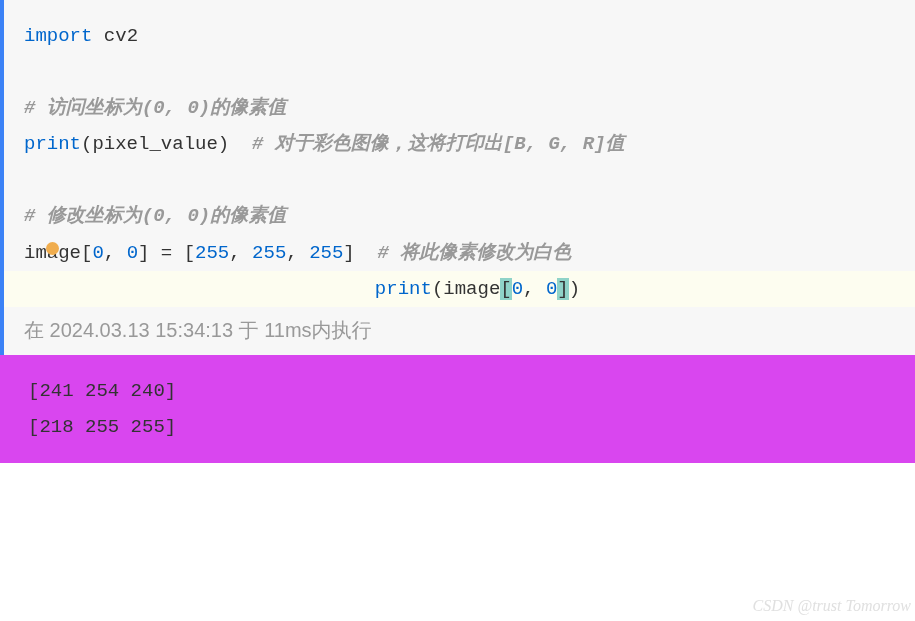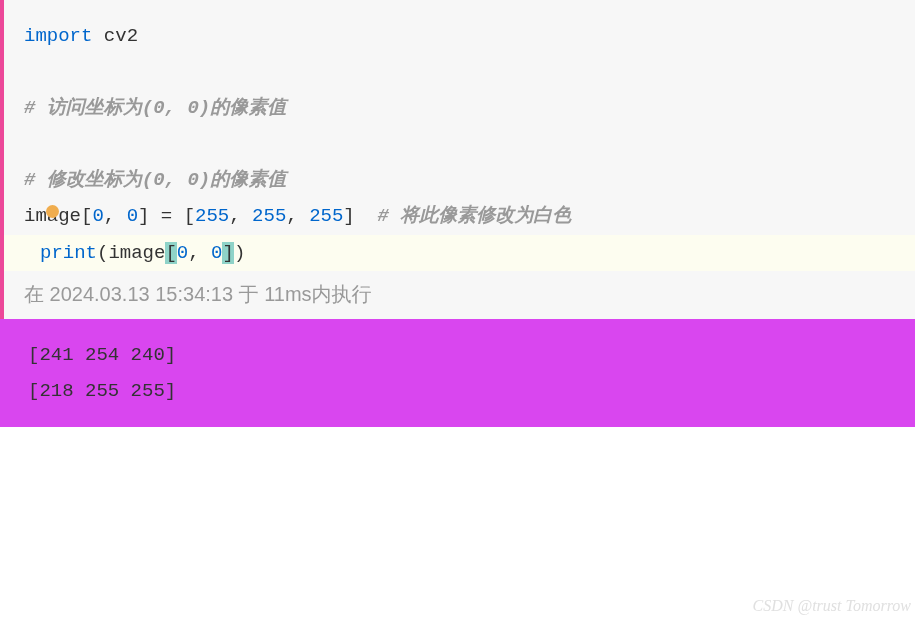--- a/index.html
+++ b/index.html
@@ -4,39 +4,40 @@
 <style>
 body {
   margin: 0;
   padding: 0;
   background: #fff;
   font-family: "Courier New", Consolas, monospace;
   width: 915px;
 }
 .code-block {
   background: #f7f7f7;
-  border-left: 4px solid #ec4899;
+  border-left: 4px solid #3b82f6;
   padding: 18px 0 6px 20px;
   font-size: 19px;
   line-height: 1.9;
   position: relative;
 }
 .code-line {
   white-space: pre;
   color: #333;
 }
 .kw { color: #0066cc; }
 .str2 { color: #a31515; }
 .num { color: #0066cc; }
 .comment { color: #999; font-style: italic; font-weight: bold; }
 .highlight-line {
   background: #fdfdf0;
   display: block;
   margin-left: -20px;
   padding-left: 36px;
+  text-align: center;
 }
 .breakpoint {
   position: relative;
 }
 .breakpoint::before {
   content: "";
   position: absolute;
   left: 22px;
   top: 7px;
   width: 13px;
@@ -77,20 +78,21 @@
 </style>
 </head>
 <body>
 
 <div class="wrap">
 
 <div class="code-block">
   <div class="code-line"><span class="kw">import</span><span> cv2</span></div>
   <div class="code-line">&nbsp;</div>
   <div class="code-line"><span class="comment"># 访问坐标为(0, 0)的像素值</span></div>
+  <div class="code-line"><span class="kw">print</span><span>(pixel_value)  </span><span class="comment"># 对于彩色图像，这将打印出[B, G, R]值</span></div>
   <div class="code-line">&nbsp;</div>
   <div class="code-line"><span class="comment"># 修改坐标为(0, 0)的像素值</span></div>
   <div class="code-line breakpoint"><span>image[</span><span class="num">0</span><span>, </span><span class="num">0</span><span>] = [</span><span class="num">255</span><span>, </span><span class="num">255</span><span>, </span><span class="num">255</span><span>]  </span><span class="comment"># 将此像素修改为白色</span></div>
   <span class="highlight-line"><span class="code-line"><span class="kw">print</span><span>(image</span><span class="bracket-hl">[</span><span class="num">0</span><span>, </span><span class="num">0</span><span class="bracket-hl">]</span><span>)</span></span></span>
   <div class="exec-info">在 2024.03.13 15:34:13 于 11ms内执行</div>
 </div>
 
 <div class="output"><div>[241 254 240]</div><div>[218 255 255]</div></div>
 
 <div class="watermark">CSDN @trust Tomorrow</div>

